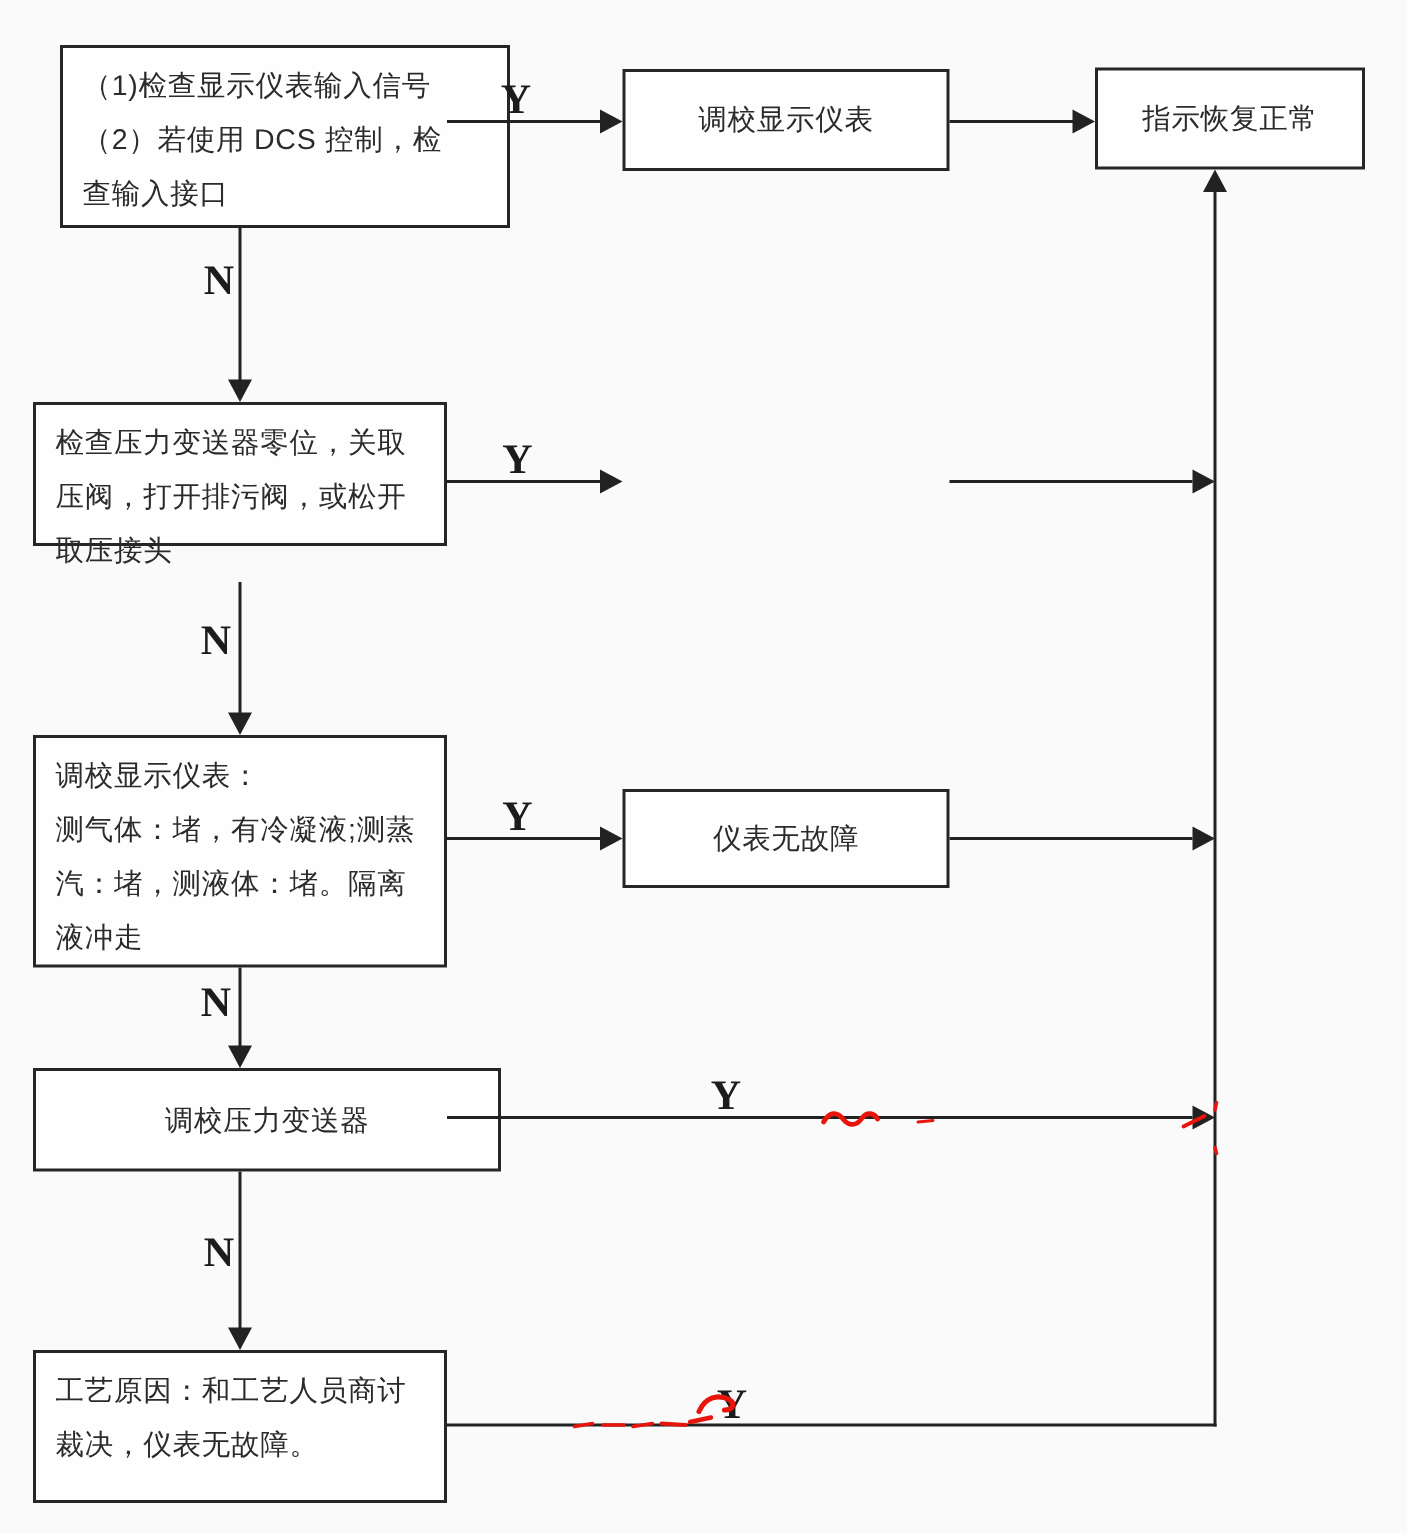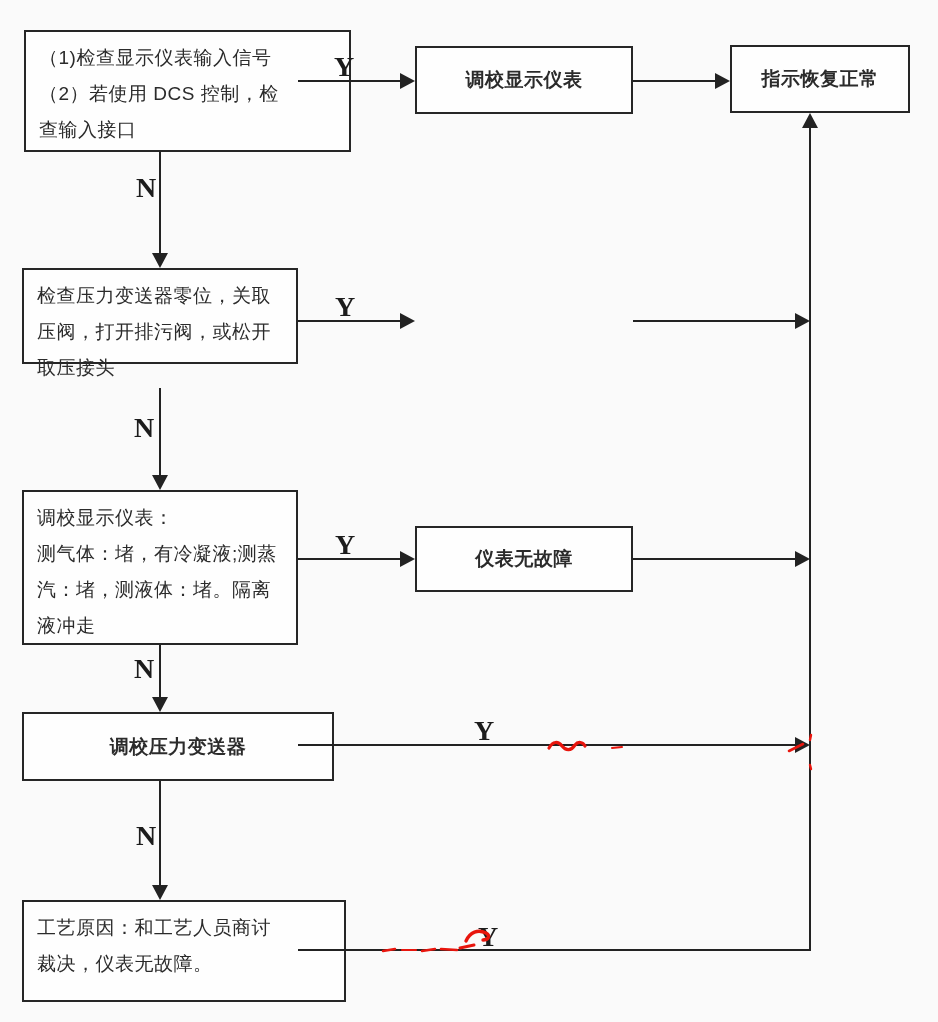--- a/index.html
+++ b/index.html
@@ -3,30 +3,30 @@
 <meta charset="utf-8">
 <style>
   html,body{margin:0;padding:0;}
   body{background:#ffffff;font-family:"Liberation Sans", sans-serif;}
   .canvas{position:relative;width:938px;height:1022px;background:#fafafa;overflow:hidden;}
   .box{
     position:absolute;box-sizing:border-box;background:#fefefe;
     border:2px solid #262626;color:#2b2b2b;font-size:19px;letter-spacing:0.5px;
   }
   .box.multi{white-space:pre-line;text-align:left;padding:8px 10px 0 13px;line-height:36px;}
-  .box.center{display:flex;align-items:center;justify-content:center;text-align:center;font-weight:bold;}
-  .b1{left:24px;top:30px;width:327px;height:122px;}
+  .box.center{display:flex;align-items:center;justify-content:center;text-align:center;}
+  .b1{left:40px;top:30px;width:300px;height:122px;}
   .b-tune-display{left:415px;top:46px;width:218px;height:68px;}
   .b-normal{left:730px;top:45px;width:180px;height:68px;}
   .b2{left:22px;top:268px;width:276px;height:96px;}
   .b-zero{left:415px;top:303px;width:218px;height:52px;}
   .b3{left:22px;top:490px;width:276px;height:155px;padding-top:6px;}
   .b-handle{left:415px;top:526px;width:218px;height:66px;}
   .b4{left:22px;top:712px;width:312px;height:69px;}
-  .b5{left:22px;top:900px;width:324px;height:102px;line-height:46px;font-family:Liberation Serif, serif;}
+  .b5{left:22px;top:900px;width:276px;height:102px;line-height:46px;font-family:Liberation Serif, serif;}
   .hline,.vline{position:absolute;background:#222222;}
   .hline{height:2px;}
   .vline{width:2px;}
   .arr-r{position:absolute;width:0;height:0;border-top:8px solid transparent;border-bottom:8px solid transparent;border-left:15px solid #222222;}
   .arr-d{position:absolute;width:0;height:0;border-left:8px solid transparent;border-right:8px solid transparent;border-top:15px solid #222222;}
   .arr-u{position:absolute;width:0;height:0;border-left:8px solid transparent;border-right:8px solid transparent;border-bottom:15px solid #222222;}
   .yn{
     position:absolute;transform:translateX(-50%);
     font-family:"Liberation Serif", serif;font-weight:bold;font-size:28px;color:#1c1c1c;line-height:1;
   }

